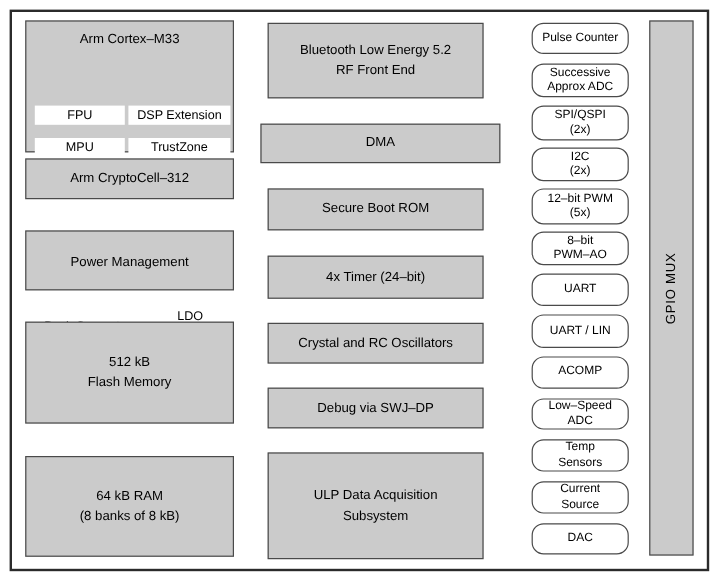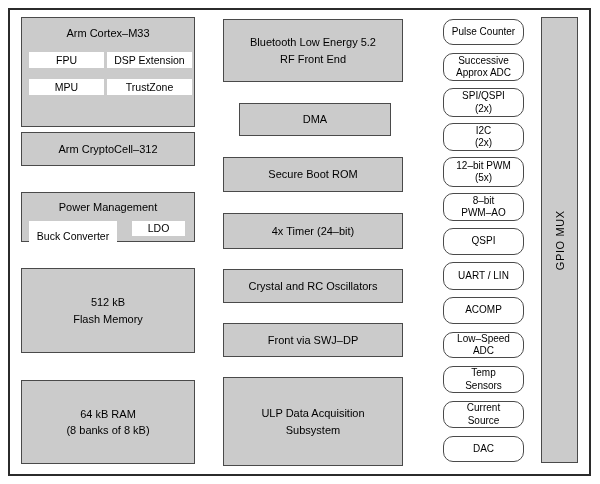--- a/index.html
+++ b/index.html
@@ -38,20 +38,21 @@
     border-width: 1px;
     font-size: 10.5px;
     line-height: 1.2;
   }
   .sub {
     position: absolute;
     display: flex;
     align-items: center;
     justify-content: center;
     text-align: center;
+    margin-top: 36px;
   }
   .box-title {
     text-align: center;
     padding-top: 7px;
   }
   .small {
     font-size: 10px;
     line-height: 1.25;
     border-width: 1.5px;
     border-radius: 10px;
@@ -82,21 +83,21 @@
   <div class="sub white" style="left:7px;top:61px;width:75px;height:16px">
     <span>MPU</span>
   </div>
 </div>
 
 <div class="box center" style="left:21px;top:132px;width:174px;height:34px">
   <span>Arm CryptoCell–312</span>
 </div>
 
 <div class="box" style="left:21px;top:192px;width:174px;height:50px">
-  <div class="box-title" style="padding-top:6px">Power Management</div>
+  <div class="box-title" style="padding-top:18px">Power Management</div>
   <div class="sub white" style="left:7px;top:28px;width:88px;height:30px">
     <span>Buck Converter</span>
   </div>
   <div class="sub white" style="left:110px;top:28px;width:53px;height:15px">
     <span>LDO</span>
   </div>
 </div>
 
 <div class="box center" style="left:21px;top:268px;width:174px;height:85px">
   <span>512 kB</span>
@@ -106,38 +107,38 @@
 <div class="box center" style="left:21px;top:380px;width:174px;height:84px">
   <span>64 kB RAM</span>
   <span>(8 banks of 8 kB)</span>
 </div>
 
 <div class="box center" style="left:223px;top:19px;width:180px;height:63px">
   <span>Bluetooth Low Energy 5.2</span>
   <span>RF Front End</span>
 </div>
 
-<div class="box center" style="left:239px;top:103px;width:152px;height:33px">
+<div class="box center" style="left:217px;top:103px;width:200px;height:33px">
   <span>DMA</span>
 </div>
 
 <div class="box center" style="left:223px;top:157px;width:180px;height:35px">
   <span>Secure Boot ROM</span>
 </div>
 
 <div class="box center" style="left:223px;top:213px;width:180px;height:36px">
   <span>4x Timer (24–bit)</span>
 </div>
 
 <div class="box center" style="left:223px;top:269px;width:180px;height:34px">
   <span>Crystal and RC Oscillators</span>
 </div>
 
 <div class="box center" style="left:223px;top:323px;width:180px;height:34px">
-  <span>Front via SWJ–DP</span>
+  <span>Debug via SWJ–DP</span>
 </div>
 
 <div class="box center" style="left:223px;top:377px;width:180px;height:89px">
   <span>ULP Data Acquisition</span>
   <span>Subsystem</span>
 </div>
 
 <div class="box center white small" style="left:443px;top:19px;width:81px;height:26px">
   <span>Pulse Counter</span>
 </div>
@@ -161,21 +162,21 @@
   <span>12–bit PWM</span>
   <span>(5x)</span>
 </div>
 
 <div class="box center white small" style="left:443px;top:193px;width:81px;height:28px">
   <span>8–bit</span>
   <span>PWM–AO</span>
 </div>
 
 <div class="box center white small" style="left:443px;top:228px;width:81px;height:27px">
-  <span>QSPI</span>
+  <span>UART</span>
 </div>
 
 <div class="box center white small" style="left:443px;top:262px;width:81px;height:28px">
   <span>UART / LIN</span>
 </div>
 
 <div class="box center white small" style="left:443px;top:297px;width:81px;height:27px">
   <span>ACOMP</span>
 </div>
 

